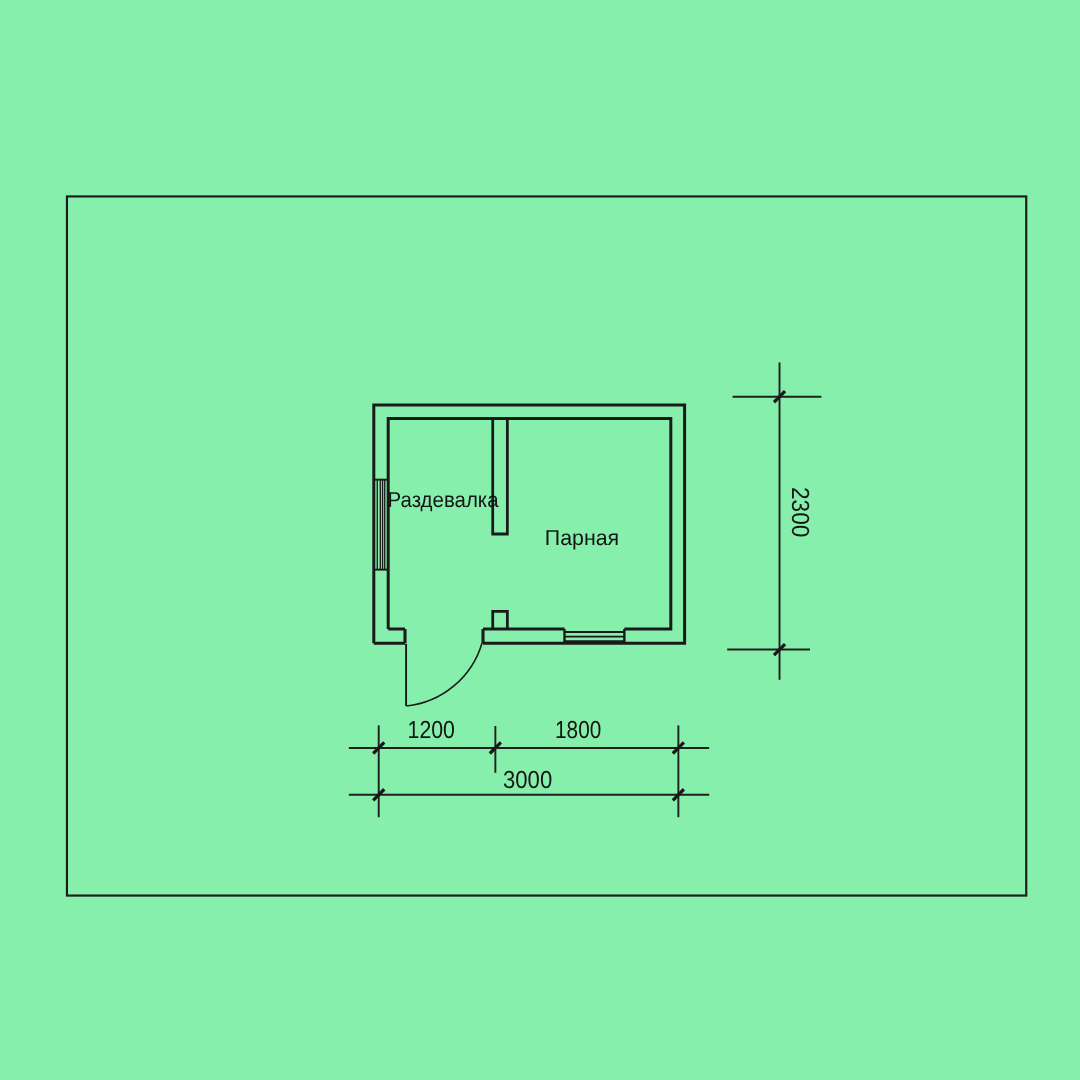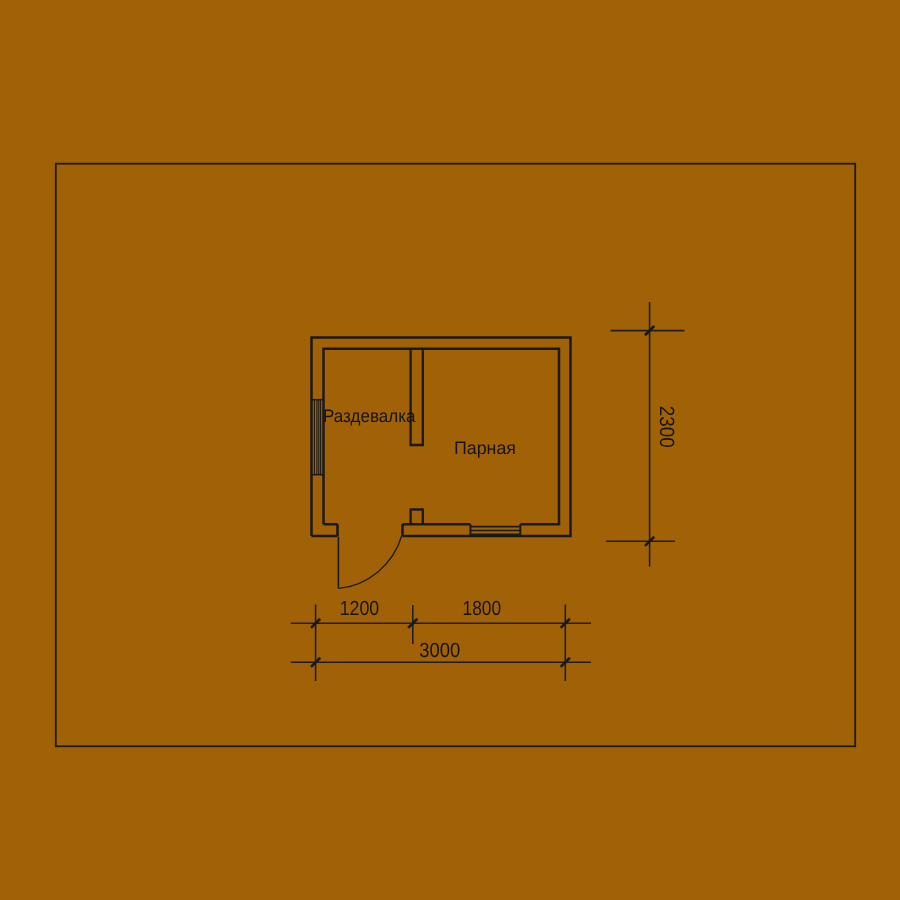--- a/index.html
+++ b/index.html
@@ -1,16 +1,16 @@
 <!DOCTYPE html>
 <html><head>
 <meta charset="utf-8">
 <style>
   html,body{margin:0;padding:0;background:#ffffff;}
-  .sheet{position:relative;width:900px;height:900px;background:#a16207;
+  .sheet{position:relative;width:900px;height:900px;background:#86efac;
          font-family:"Liberation Sans", sans-serif;}
   svg{position:absolute;left:0;top:0;transform:translateZ(0);will-change:transform;}
 </style>
 </head>
 <body>
 <div class="sheet">
 <svg width="900" height="900" viewBox="0 0 900 900" text-rendering="geometricPrecision" shape-rendering="geometricPrecision">
 
   <rect x="55.8" y="163.7" width="799.4" height="582.6" fill="none" stroke="#1c1c1c" stroke-width="1.8"></rect>
 

